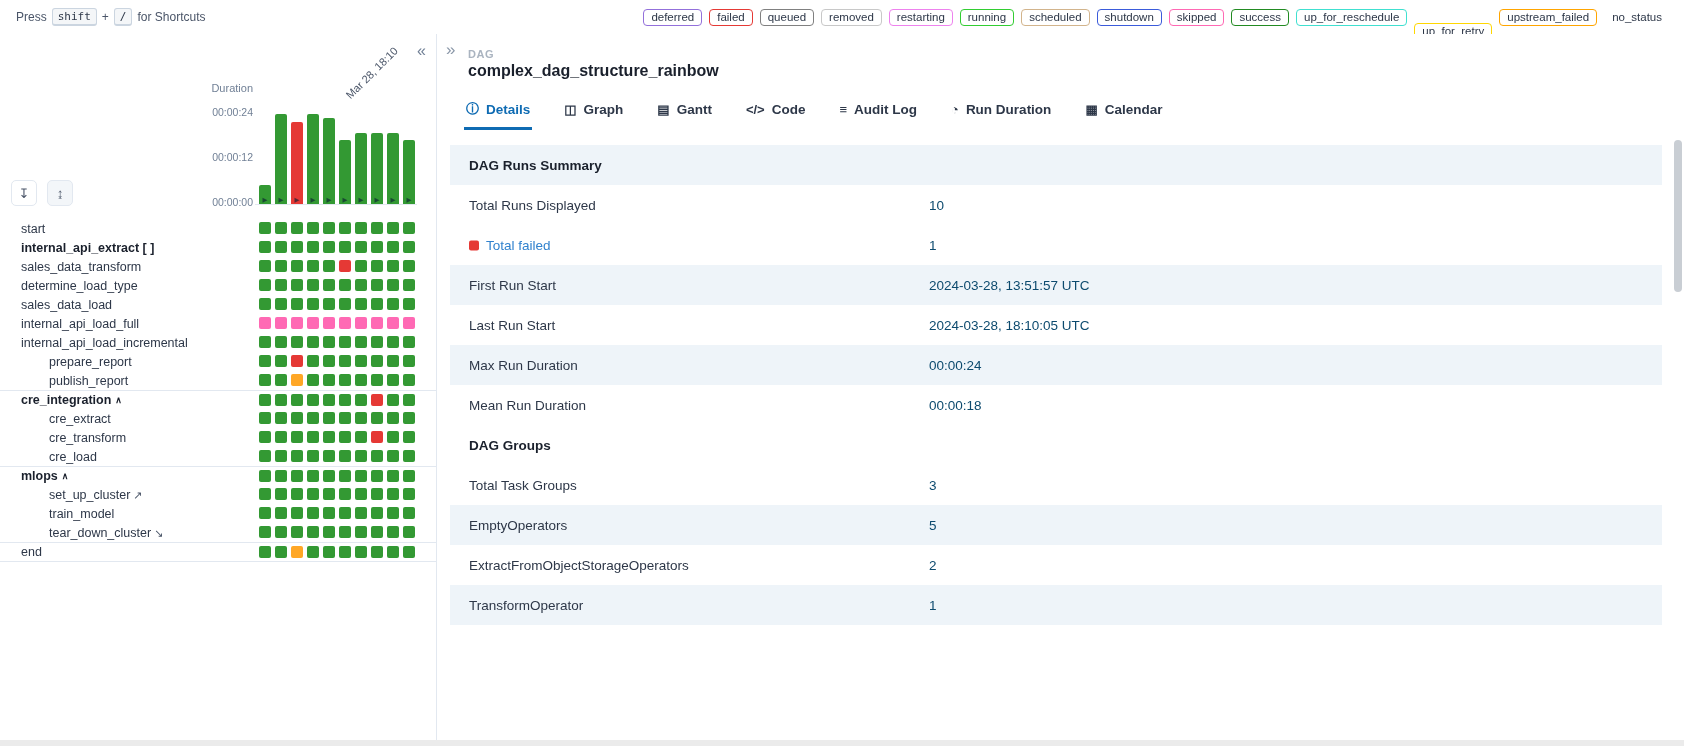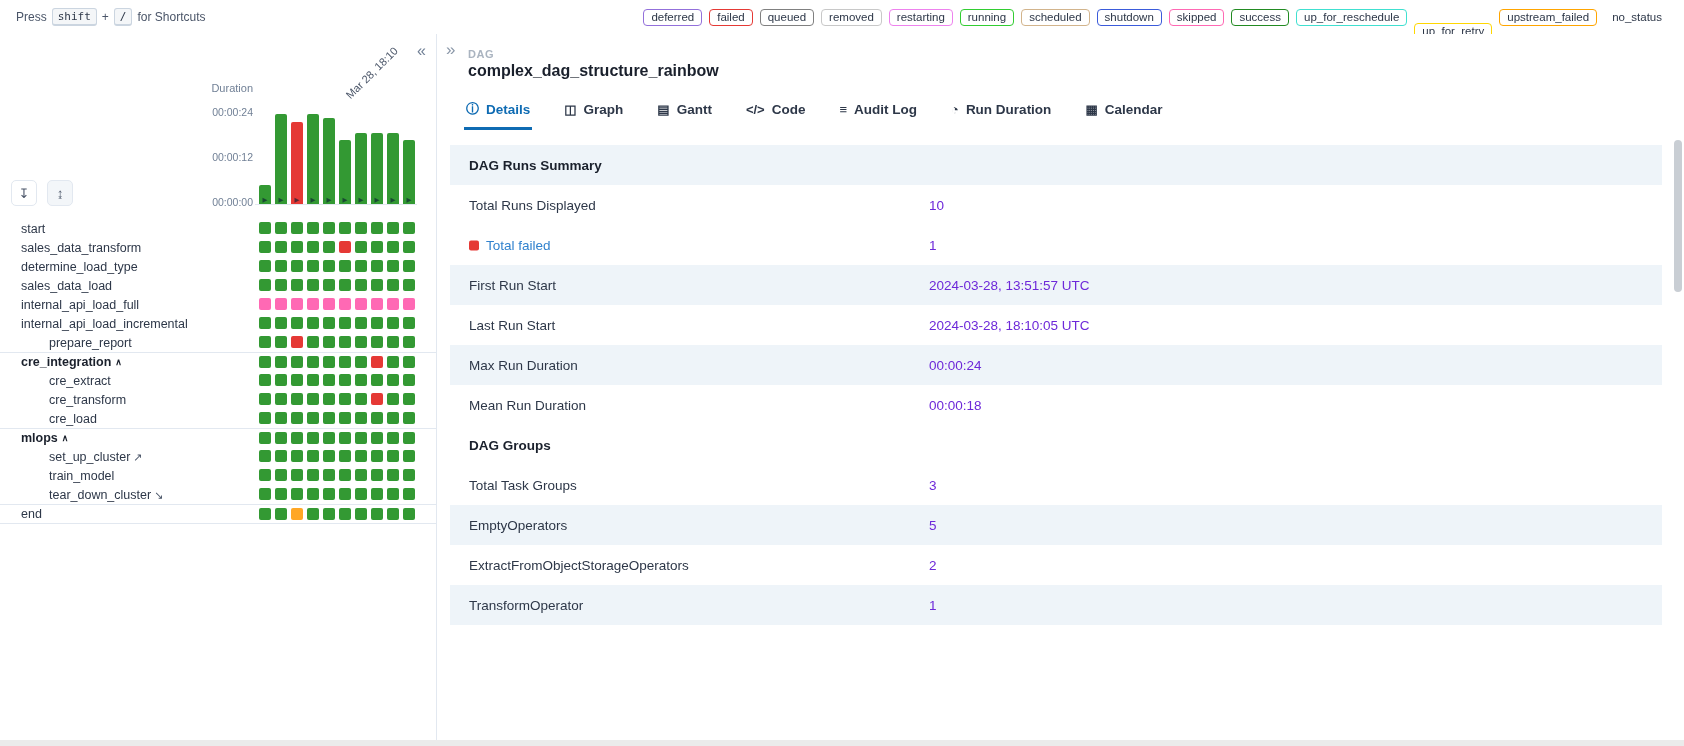--- a/index.html
+++ b/index.html
@@ -64,21 +64,21 @@
   .tab-icon { font-size:13px; }
   .details-table { position:absolute; top:111px; left:12px; right:22px; }
   .trow { position:relative; height:40px; }
   .trow.striped { background:var(--stripe); }
   .tlabel { position:absolute; left:19px; top:50%; transform:translateY(-50%);
     font-size:13.5px; color:#2d3748; white-space:nowrap; }
   .tlabel.theader { font-weight:700; color:#1a202c; }
   .tlabel.tlink { color:var(--link); display:flex; align-items:center; gap:7px; cursor:pointer; }
   .linksq { width:10px; height:10px; border-radius:2px; display:inline-block; }
   .tvalue { position:absolute; left:479px; top:50%; transform:translateY(-50%);
-    font-size:13.5px; color:#6d28d9; white-space:nowrap; }
+    font-size:13.5px; color:#0c4a6e; white-space:nowrap; }
   .vscroll-thumb { position:absolute; right:2px; top:106px; width:8px; height:152px;
     background:#c9ced4; border-radius:4px; cursor:pointer; }
   .hscroll { position:absolute; bottom:0; left:0; right:0; height:6px; background:#ebebeb; cursor:pointer; }
 </style>
 </head>
 <body>
 
 <div class="app">
 
   <div class="topbar">
@@ -166,20 +166,33 @@
           <span class="sq" style="left: 291px; background: rgb(51, 153, 51);"></span>
           <span class="sq" style="left: 307px; background: rgb(51, 153, 51);"></span>
           <span class="sq" style="left: 323px; background: rgb(51, 153, 51);"></span>
           <span class="sq" style="left: 339px; background: rgb(51, 153, 51);"></span>
           <span class="sq" style="left: 355px; background: rgb(51, 153, 51);"></span>
           <span class="sq" style="left: 371px; background: rgb(51, 153, 51);"></span>
           <span class="sq" style="left: 387px; background: rgb(51, 153, 51);"></span>
           <span class="sq" style="left: 403px; background: rgb(51, 153, 51);"></span>
         </div>
         <div class="task-row">
+          <span class="task-label bold">internal_api_extract [ ]</span>
+          <span class="sq" style="left: 259px; background: rgb(51, 153, 51);"></span>
+          <span class="sq" style="left: 275px; background: rgb(51, 153, 51);"></span>
+          <span class="sq" style="left: 291px; background: rgb(51, 153, 51);"></span>
+          <span class="sq" style="left: 307px; background: rgb(51, 153, 51);"></span>
+          <span class="sq" style="left: 323px; background: rgb(51, 153, 51);"></span>
+          <span class="sq" style="left: 339px; background: rgb(51, 153, 51);"></span>
+          <span class="sq" style="left: 355px; background: rgb(51, 153, 51);"></span>
+          <span class="sq" style="left: 371px; background: rgb(51, 153, 51);"></span>
+          <span class="sq" style="left: 387px; background: rgb(51, 153, 51);"></span>
+          <span class="sq" style="left: 403px; background: rgb(51, 153, 51);"></span>
+        </div>
+        <div class="task-row">
           <span class="task-label">sales_data_transform</span>
           <span class="sq" style="left: 259px; background: rgb(51, 153, 51);"></span>
           <span class="sq" style="left: 275px; background: rgb(51, 153, 51);"></span>
           <span class="sq" style="left: 291px; background: rgb(51, 153, 51);"></span>
           <span class="sq" style="left: 307px; background: rgb(51, 153, 51);"></span>
           <span class="sq" style="left: 323px; background: rgb(51, 153, 51);"></span>
           <span class="sq" style="left: 339px; background: rgb(229, 57, 53);"></span>
           <span class="sq" style="left: 355px; background: rgb(51, 153, 51);"></span>
           <span class="sq" style="left: 371px; background: rgb(51, 153, 51);"></span>
           <span class="sq" style="left: 387px; background: rgb(51, 153, 51);"></span>
@@ -243,20 +256,33 @@
           <span class="sq" style="left: 275px; background: rgb(51, 153, 51);"></span>
           <span class="sq" style="left: 291px; background: rgb(229, 57, 53);"></span>
           <span class="sq" style="left: 307px; background: rgb(51, 153, 51);"></span>
           <span class="sq" style="left: 323px; background: rgb(51, 153, 51);"></span>
           <span class="sq" style="left: 339px; background: rgb(51, 153, 51);"></span>
           <span class="sq" style="left: 355px; background: rgb(51, 153, 51);"></span>
           <span class="sq" style="left: 371px; background: rgb(51, 153, 51);"></span>
           <span class="sq" style="left: 387px; background: rgb(51, 153, 51);"></span>
           <span class="sq" style="left: 403px; background: rgb(51, 153, 51);"></span>
         </div>
+        <div class="task-row">
+          <span class="task-label indent">publish_report</span>
+          <span class="sq" style="left: 259px; background: rgb(51, 153, 51);"></span>
+          <span class="sq" style="left: 275px; background: rgb(51, 153, 51);"></span>
+          <span class="sq" style="left: 291px; background: rgb(255, 167, 38);"></span>
+          <span class="sq" style="left: 307px; background: rgb(51, 153, 51);"></span>
+          <span class="sq" style="left: 323px; background: rgb(51, 153, 51);"></span>
+          <span class="sq" style="left: 339px; background: rgb(51, 153, 51);"></span>
+          <span class="sq" style="left: 355px; background: rgb(51, 153, 51);"></span>
+          <span class="sq" style="left: 371px; background: rgb(51, 153, 51);"></span>
+          <span class="sq" style="left: 387px; background: rgb(51, 153, 51);"></span>
+          <span class="sq" style="left: 403px; background: rgb(51, 153, 51);"></span>
+        </div>
         <div class="task-row bt">
           <span class="task-label bold">cre_integration<span class="caret">∧</span></span>
           <span class="sq" style="left: 259px; background: rgb(51, 153, 51);"></span>
           <span class="sq" style="left: 275px; background: rgb(51, 153, 51);"></span>
           <span class="sq" style="left: 291px; background: rgb(51, 153, 51);"></span>
           <span class="sq" style="left: 307px; background: rgb(51, 153, 51);"></span>
           <span class="sq" style="left: 323px; background: rgb(51, 153, 51);"></span>
           <span class="sq" style="left: 339px; background: rgb(51, 153, 51);"></span>
           <span class="sq" style="left: 355px; background: rgb(51, 153, 51);"></span>
           <span class="sq" style="left: 371px; background: rgb(229, 57, 53);"></span>

